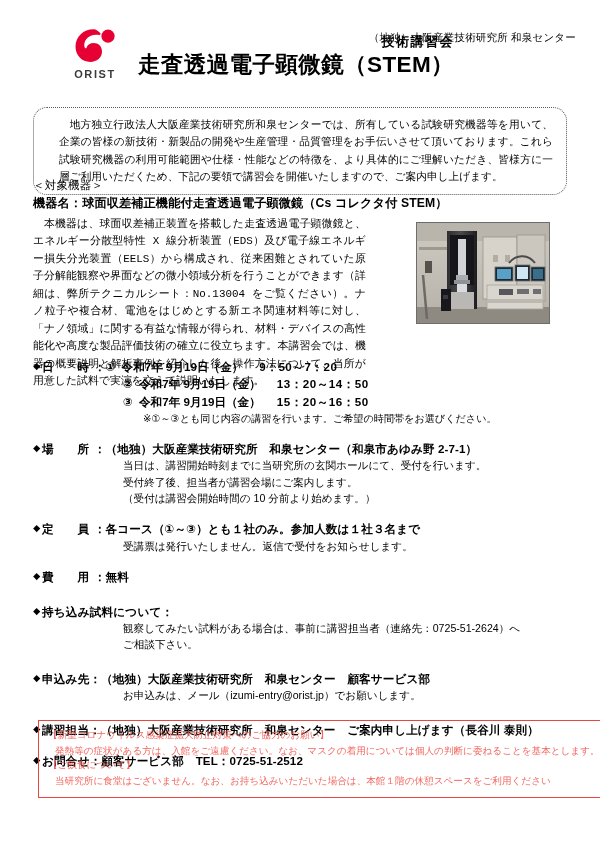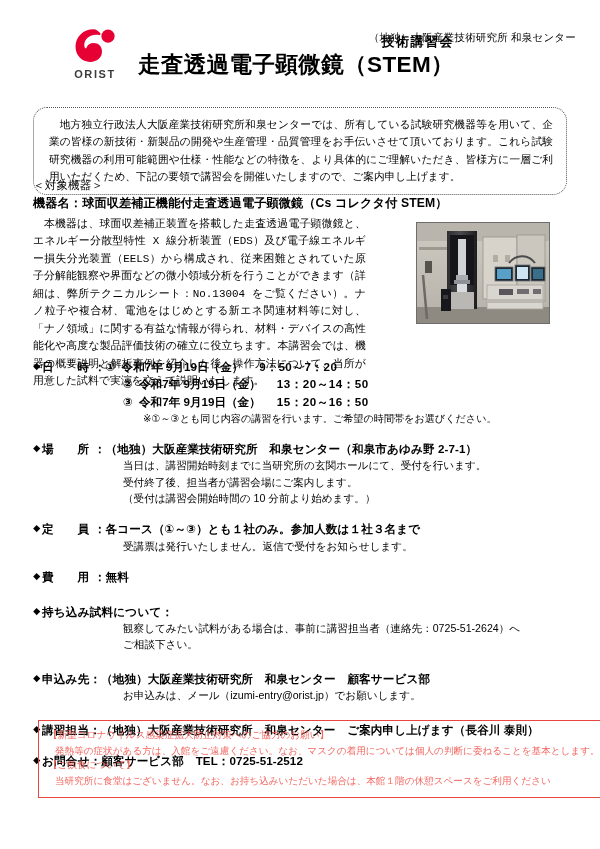--- a/index.html
+++ b/index.html
@@ -80,21 +80,21 @@
 
   
   .intro-box {
     position: absolute;
     left: 33px;
     top: 107px;
     width: 534px;
     box-sizing: border-box;
     border: 1.4px dotted #555555;
     border-radius: 14px;
-    padding: 8px 13px 9px 15px;
+    padding: 8px 13px 9px 25px;
   }
   .intro-text {
     font-size: 10.7px;
     line-height: 1.62;
     text-align: justify;
     text-indent: 1em;
   }
 
   
   .equip-section {

